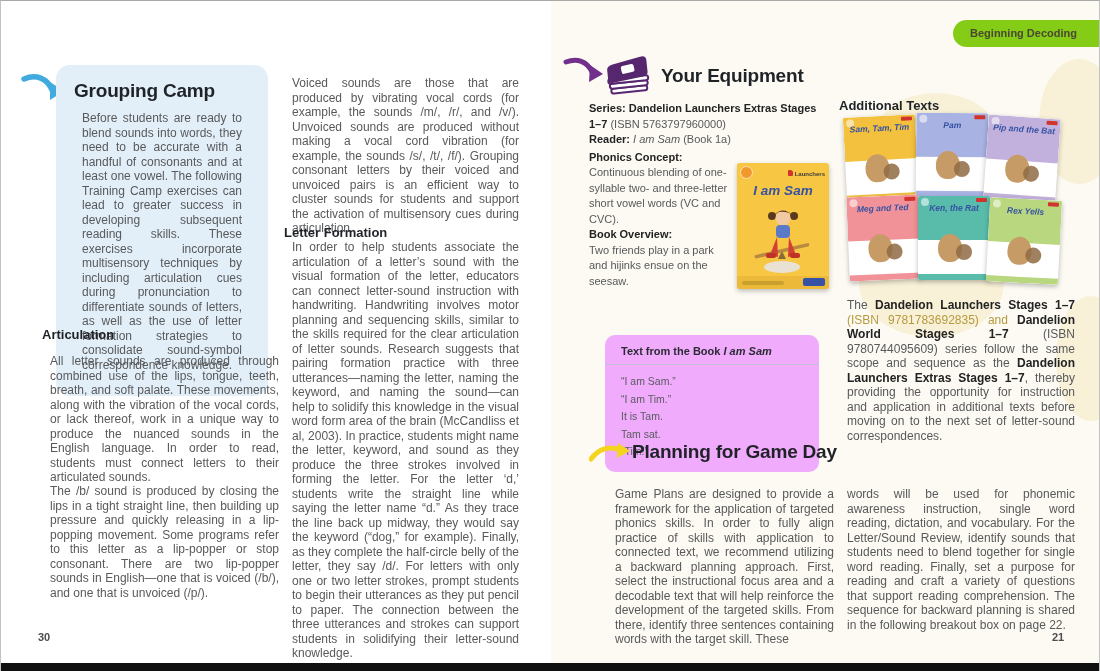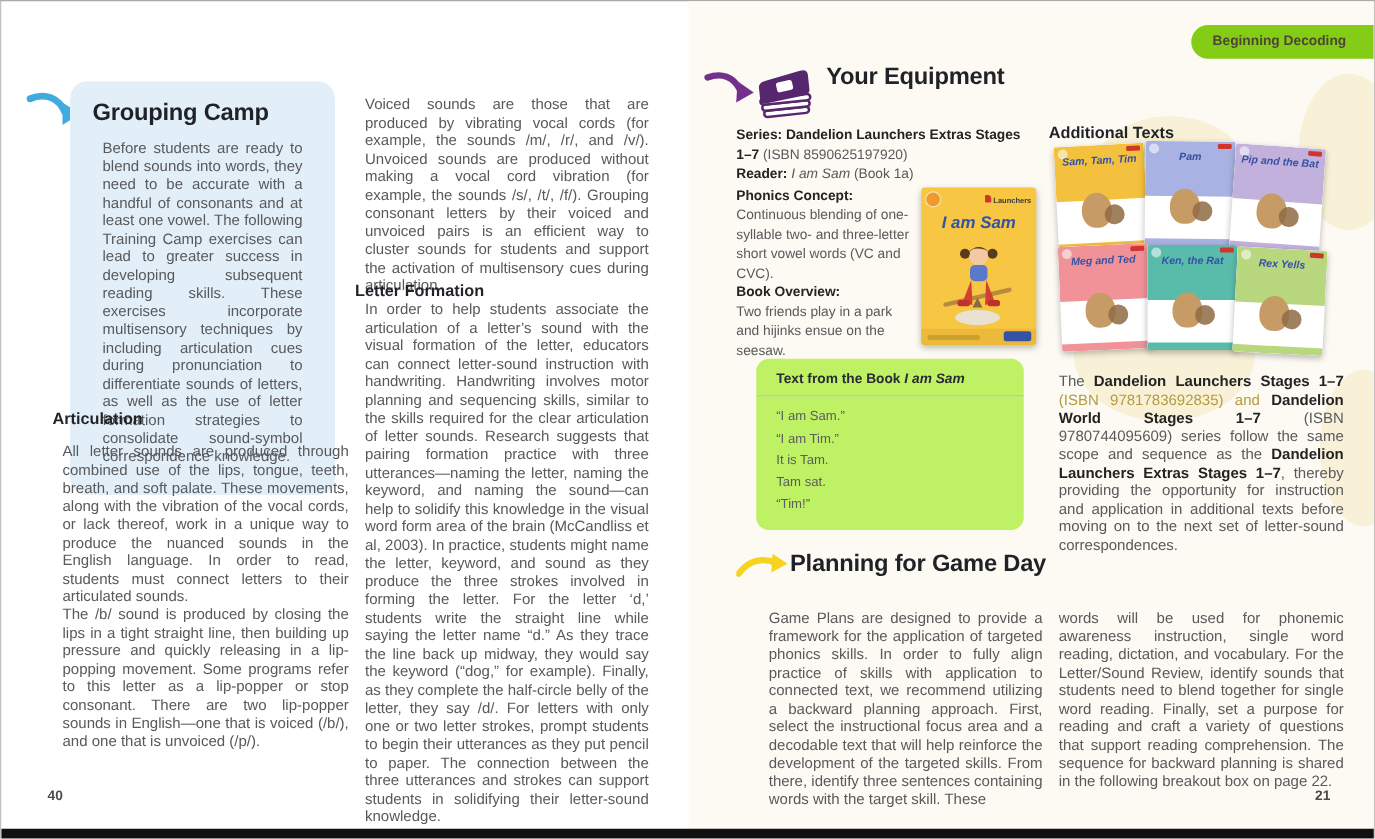--- a/index.html
+++ b/index.html
@@ -22,21 +22,21 @@
   .tc-box h1{margin-bottom:9px;}
   .arrow{pointer-events:none;}
   .pagenum{font-size:11px;font-weight:700;color:#4c4c4e;}
 
   
   .rp-bg{left:550px;top:0;width:550px;height:663px;background:#fcfaf3;}
   .blob{position:absolute;background:#f8f1d8;border-radius:50%;}
   .badge{right:0;top:19px;height:27px;line-height:27px;padding:0 22px 0 17px;border-radius:14px 0 0 14px;
          font-size:11px;font-weight:700;color:#4c4732;background:#f8e38b;}
   .equip-info{left:588px;top:100px;width:240px;font-size:11px;line-height:15.5px;color:#58595b;}
-  .equip-row{display:flex;margin-top:2px;}
+  .equip-row{display:flex;margin-top:2px;align-items:flex-end;}
   .equip-narrow{width:146px;font-size:11px;line-height:15.5px;margin:0;}
   .sam-cover{position:relative;width:92px;height:126px;background:#f7c643;border-radius:3px;margin-left:auto;
              box-shadow:0 2px 5px rgba(0,0,0,.25);overflow:hidden;flex:none;}
   .sam-badge{position:absolute;left:3px;top:3px;width:13px;height:13px;border-radius:50%;background:#f2992e;border:1.5px solid #fbe2a9;box-sizing:border-box;}
   .sam-logo{position:absolute;right:4px;top:4px;font-size:6px;font-weight:700;color:#3b3b3b;}
   .sam-logo:before{content:"";display:inline-block;width:5px;height:6px;background:#d0342c;margin-right:2px;border-radius:1px 3px 1px 1px;}
   .sam-title{position:absolute;left:0;right:0;top:20px;text-align:center;font-size:13.5px;font-weight:700;font-style:italic;color:#3552a4;}
   .sam-strip{position:absolute;left:0;right:0;bottom:0;height:13px;background:#edb93a;}
   .sam-strip:before{content:"";position:absolute;left:5px;top:5px;width:42px;height:4px;background:#c9a12c;border-radius:2px;}
   .sam-strip:after{content:"";position:absolute;right:4px;top:2px;width:22px;height:8px;background:#3552a4;border-radius:2px;}
@@ -90,21 +90,21 @@
     </div>
 
     <h2 class="abs subhead" style="left:41px;top:326px;">Articulation</h2>
     <p class="abs body" style="left:41px;top:345px;width:229px;">All letter sounds are produced through combined use of the lips, tongue, teeth, breath, and soft palate. These movements, along with the vibration of the vocal cords, or lack thereof, work in a unique way to produce the nuanced sounds in the English language. In order to read, students must connect letters to their articulated sounds.</p>
     <p class="abs body" style="left:41px;top:475px;width:229px;">The /b/ sound is produced by closing the lips in a tight straight line, then building up pressure and quickly releasing in a lip-popping movement. Some programs refer to this letter as a lip-popper or stop consonant. There are two lip-popper sounds in English—one that is voiced (/b/), and one that is unvoiced (/p/).</p>
 
     <p class="abs body" style="left:283px;top:67px;width:227px;">Voiced sounds are those that are produced by vibrating vocal cords (for example, the sounds /m/, /r/, and /v/). Unvoiced sounds are produced without making a vocal cord vibration (for example, the sounds /s/, /t/, /f/). Grouping consonant letters by their voiced and unvoiced pairs is an efficient way to cluster sounds for students and support the activation of multisensory cues during articulation.</p>
     <h2 class="abs subhead" style="left:283px;top:224px;">Letter Formation</h2>
     <p class="abs body" style="left:283px;top:231px;width:227px;">In order to help students associate the articulation of a letter’s sound with the visual formation of the letter, educators can connect letter-sound instruction with handwriting. Handwriting involves motor planning and sequencing skills, similar to the skills required for the clear articulation of letter sounds. Research suggests that pairing formation practice with three utterances—naming the letter, naming the keyword, and naming the sound—can help to solidify this knowledge in the visual word form area of the brain (McCandliss et al, 2003). In practice, students might name the letter, keyword, and sound as they produce the three strokes involved in forming the letter. For the letter ‘d,’ students write the straight line while saying the letter name “d.” As they trace the line back up midway, they would say the keyword (“dog,” for example). Finally, as they complete the half-circle belly of the letter, they say /d/. For letters with only one or two letter strokes, prompt students to begin their utterances as they put pencil to paper. The connection between the three utterances and strokes can support students in solidifying their letter-sound knowledge.</p>
 
-    <div class="abs pagenum" style="left:37px;top:630px;">40</div>
+    <div class="abs pagenum" style="left:37px;top:630px;">30</div>
   </div>
 
   <div>
 
     <div class="abs badge" style="background-color: #84cc16;">Beginning Decoding</div>
 
     <svg class="abs arrow" style="left:562px;top:56px;color:#72308c;" width="44" height="34" viewBox="0 0 44 34">
       <path d="M3 5 C14 1 24 4 29 15" fill="none" stroke="currentColor" stroke-width="5" stroke-linecap="round"></path>
       <path d="M27 8 L40 17 L26 25 Z" fill="currentColor"></path>
     </svg>
@@ -112,24 +112,24 @@
     <svg class="abs" style="left:600px;top:52px;" width="54" height="48" viewBox="0 0 54 48">
       <g transform="rotate(-6 27 24)">
         <rect x="9" y="34" width="36" height="5" rx="2.5" fill="#ffffff" stroke="#56276f" stroke-width="2"></rect>
         <rect x="8" y="29" width="38" height="5" rx="2.5" fill="#ffffff" stroke="#56276f" stroke-width="2"></rect>
         <rect x="7" y="24" width="40" height="5" rx="2.5" fill="#ffffff" stroke="#56276f" stroke-width="2"></rect>
         <path d="M7 26 L7 15 Q7 11 13 10 L41 5 Q47 4 47 9 L47 21 Q47 24 42 25 L13 28 Q7 29 7 26 Z" fill="#56276f"></path>
         <rect x="21" y="12" width="13" height="8" rx="2" fill="#ffffff" transform="rotate(-7 27 16)"></rect>
       </g>
     </svg>
 
-    <h1 class="abs head" style="left:660px;top:50px;">Your Equipment</h1>
+    <h1 class="abs head" style="left:660px;top:64px;">Your Equipment</h1>
 
     <div class="abs equip-info">
-      <p style="margin:0;"><span class="b">Series: Dandelion Launchers Extras Stages 1–7</span><span> (ISBN 8590625197920)</span><br><span class="b">Reader: </span><span class="i">I am Sam</span><span> (Book 1a)</span></p>
+      <p style="margin:0;"><span class="b">Series: Dandelion Launchers Extras Stages 1–7</span><span> (ISBN 5763797960000)</span><br><span class="b">Reader: </span><span class="i">I am Sam</span><span> (Book 1a)</span></p>
       <div class="equip-row">
         <p class="equip-narrow"><span class="b">Phonics Concept:</span><br><span>Continuous blending of one-syllable two- and three-letter short vowel words (VC and CVC).</span><br><span class="b">Book Overview:</span><br><span>Two friends play in a park and hijinks ensue on the seesaw.</span></p>
         <div class="sam-cover">
           <span class="sam-badge"></span>
           <span class="sam-logo">Launchers</span>
           <span class="sam-title">I am Sam</span>
           <svg style="position:absolute;left:13px;top:40px;" width="66" height="72" viewBox="0 0 66 72">
             <ellipse cx="32" cy="64" rx="18" ry="6" fill="#e9e1d2"></ellipse>
             <rect x="4" y="46" width="56" height="3.5" rx="1.75" fill="#b9893f" transform="rotate(-13 32 48)"></rect>
             <path d="M28 56 L36 56 L32 48 Z" fill="#8a6a3a"></path>
@@ -141,21 +141,21 @@
             <path d="M27 34 L20 52 L28 54 Z" fill="#d23f33"></path>
             <path d="M39 34 L46 52 L38 54 Z" fill="#d23f33"></path>
             <rect x="16" y="50" width="10" height="5" rx="2" fill="#c03228"></rect>
             <rect x="40" y="50" width="10" height="5" rx="2" fill="#c03228"></rect>
           </svg>
           <span class="sam-strip"></span>
         </div>
       </div>
     </div>
 
-    <div class="abs sample-box" style="background-color: #bef264;">
+    <div class="abs sample-box" style="background-color: #f0abfc; margin-top: 48px;">
       <div class="sample-title"><span>Text from the Book </span><span class="i">I am Sam</span></div>
       <div class="sample-lines">
         <div class="sample-line">“I am Sam.”</div>
         <div class="sample-line">“I am Tim.”</div>
         <div class="sample-line">It is Tam.</div>
         <div class="sample-line">Tam sat.</div>
         <div class="sample-line">“Tim!”</div>
       </div>
     </div>
 

